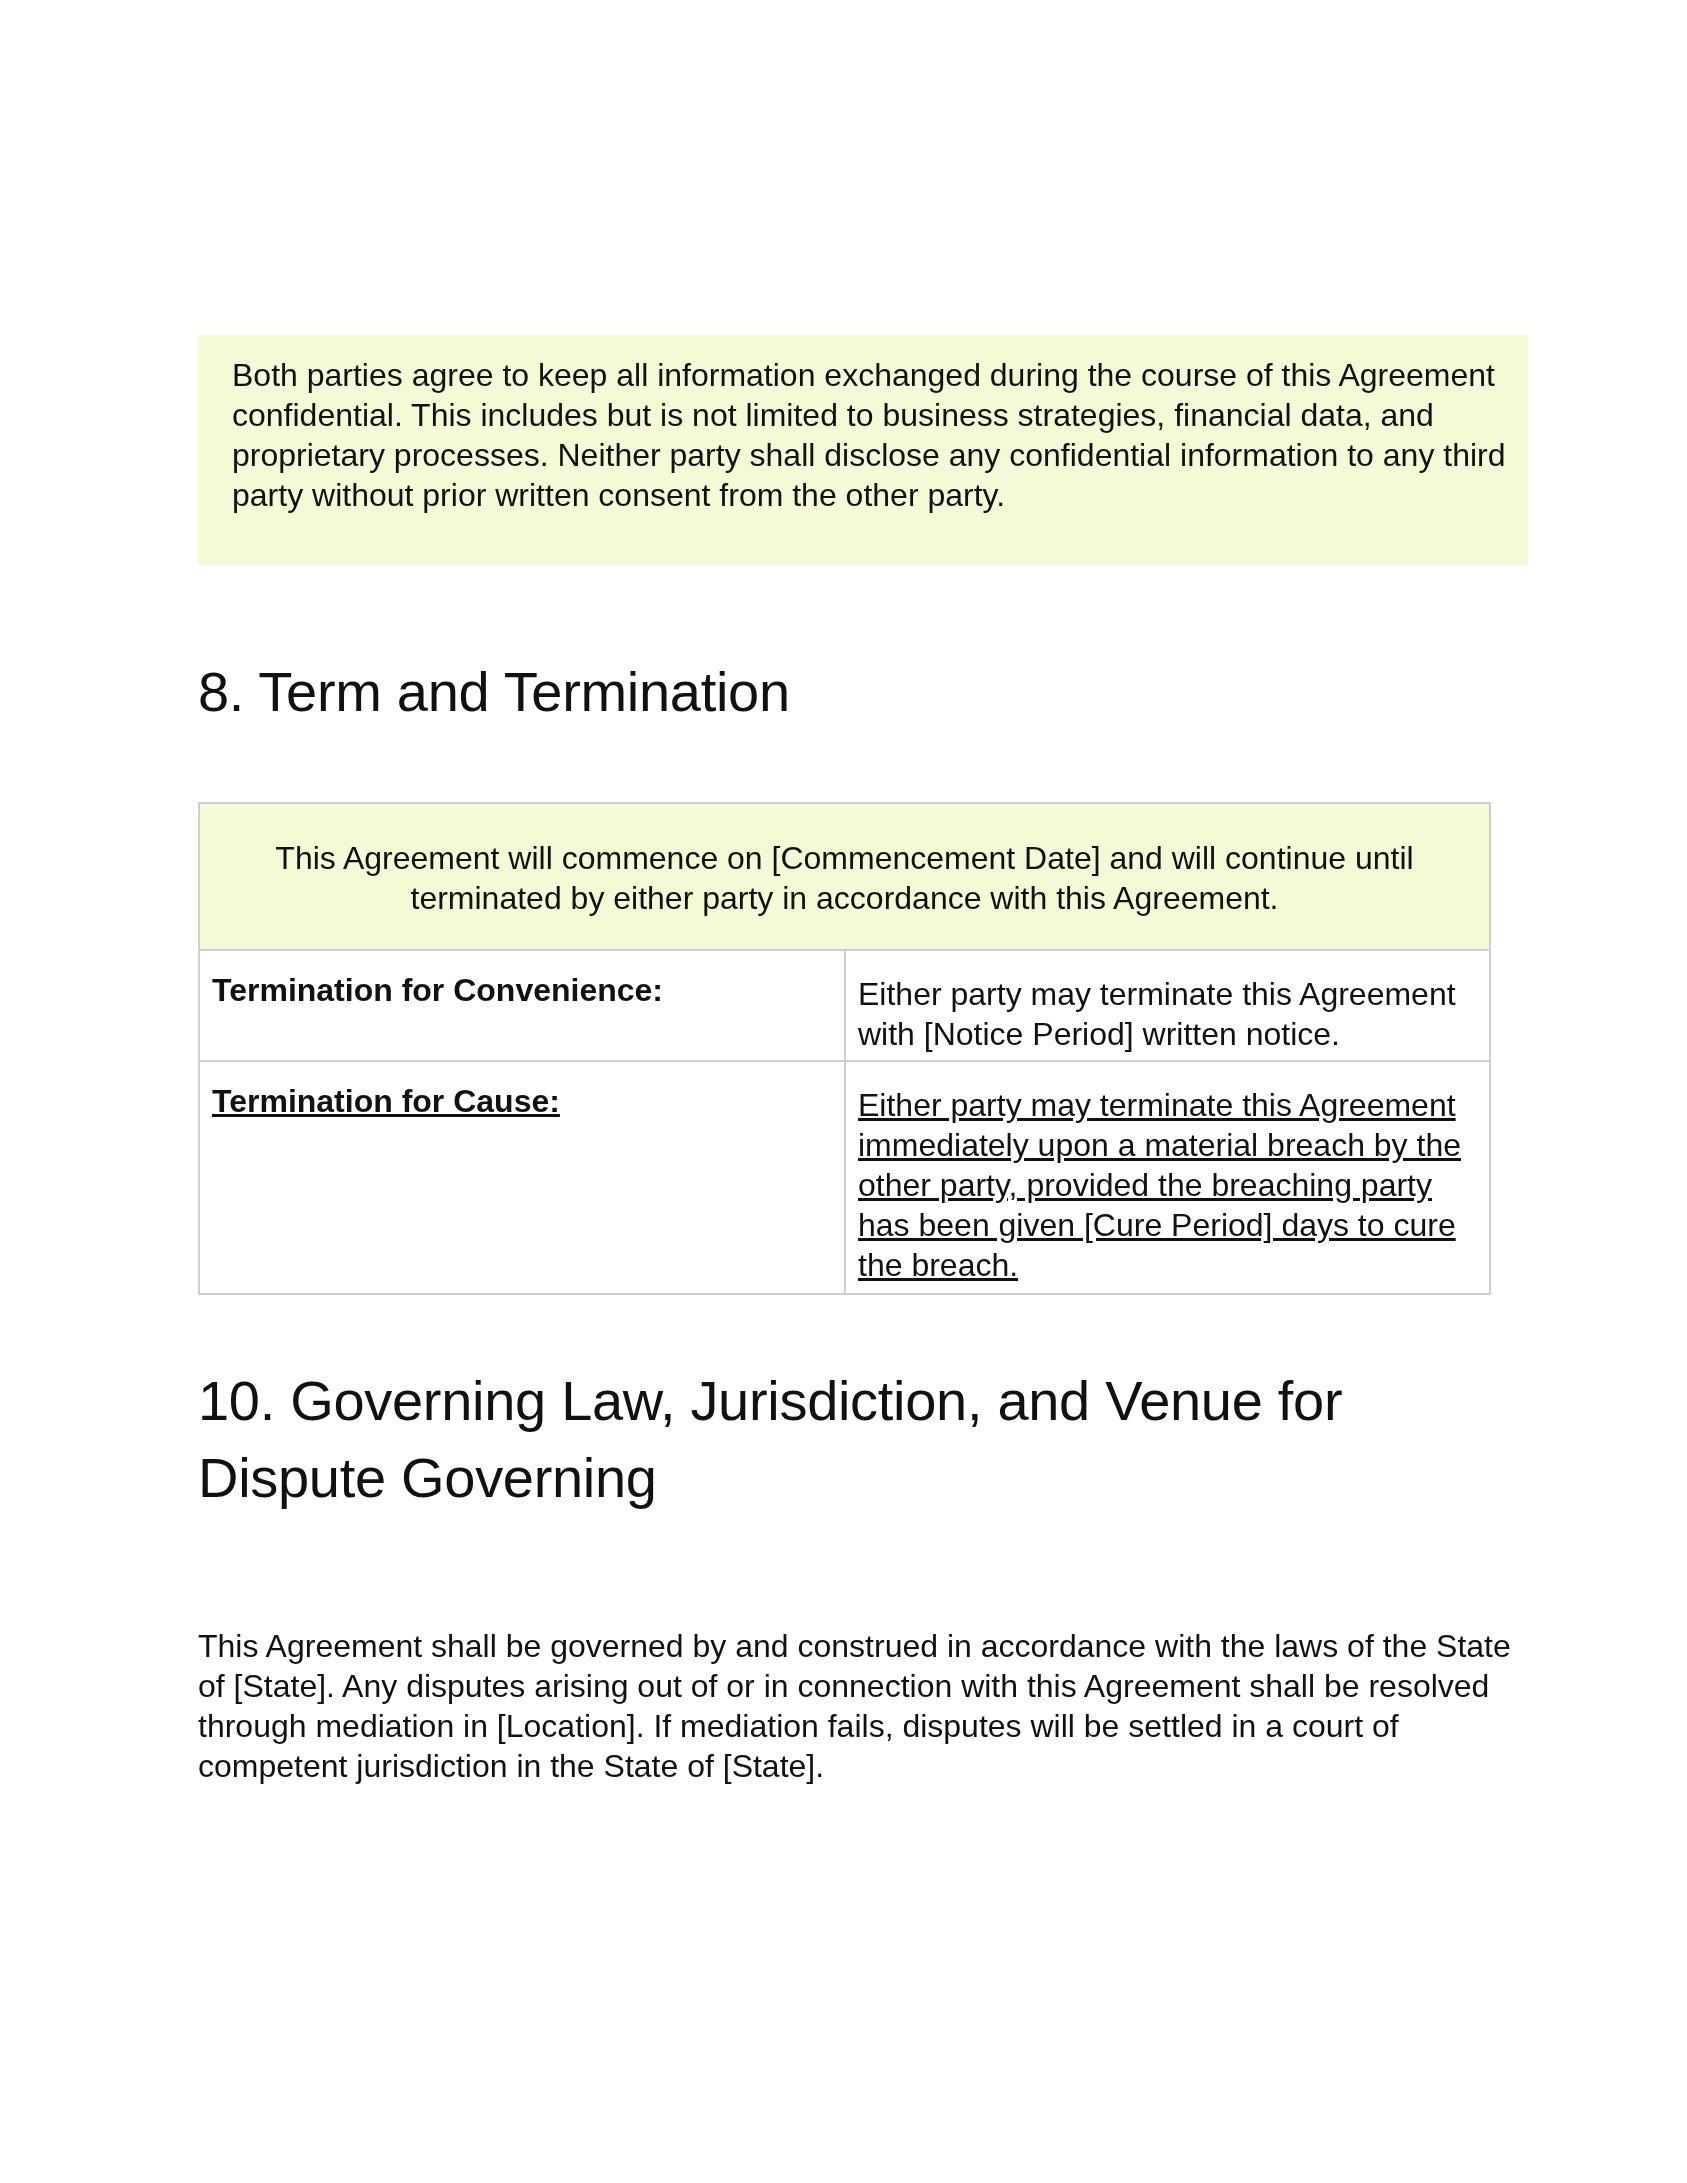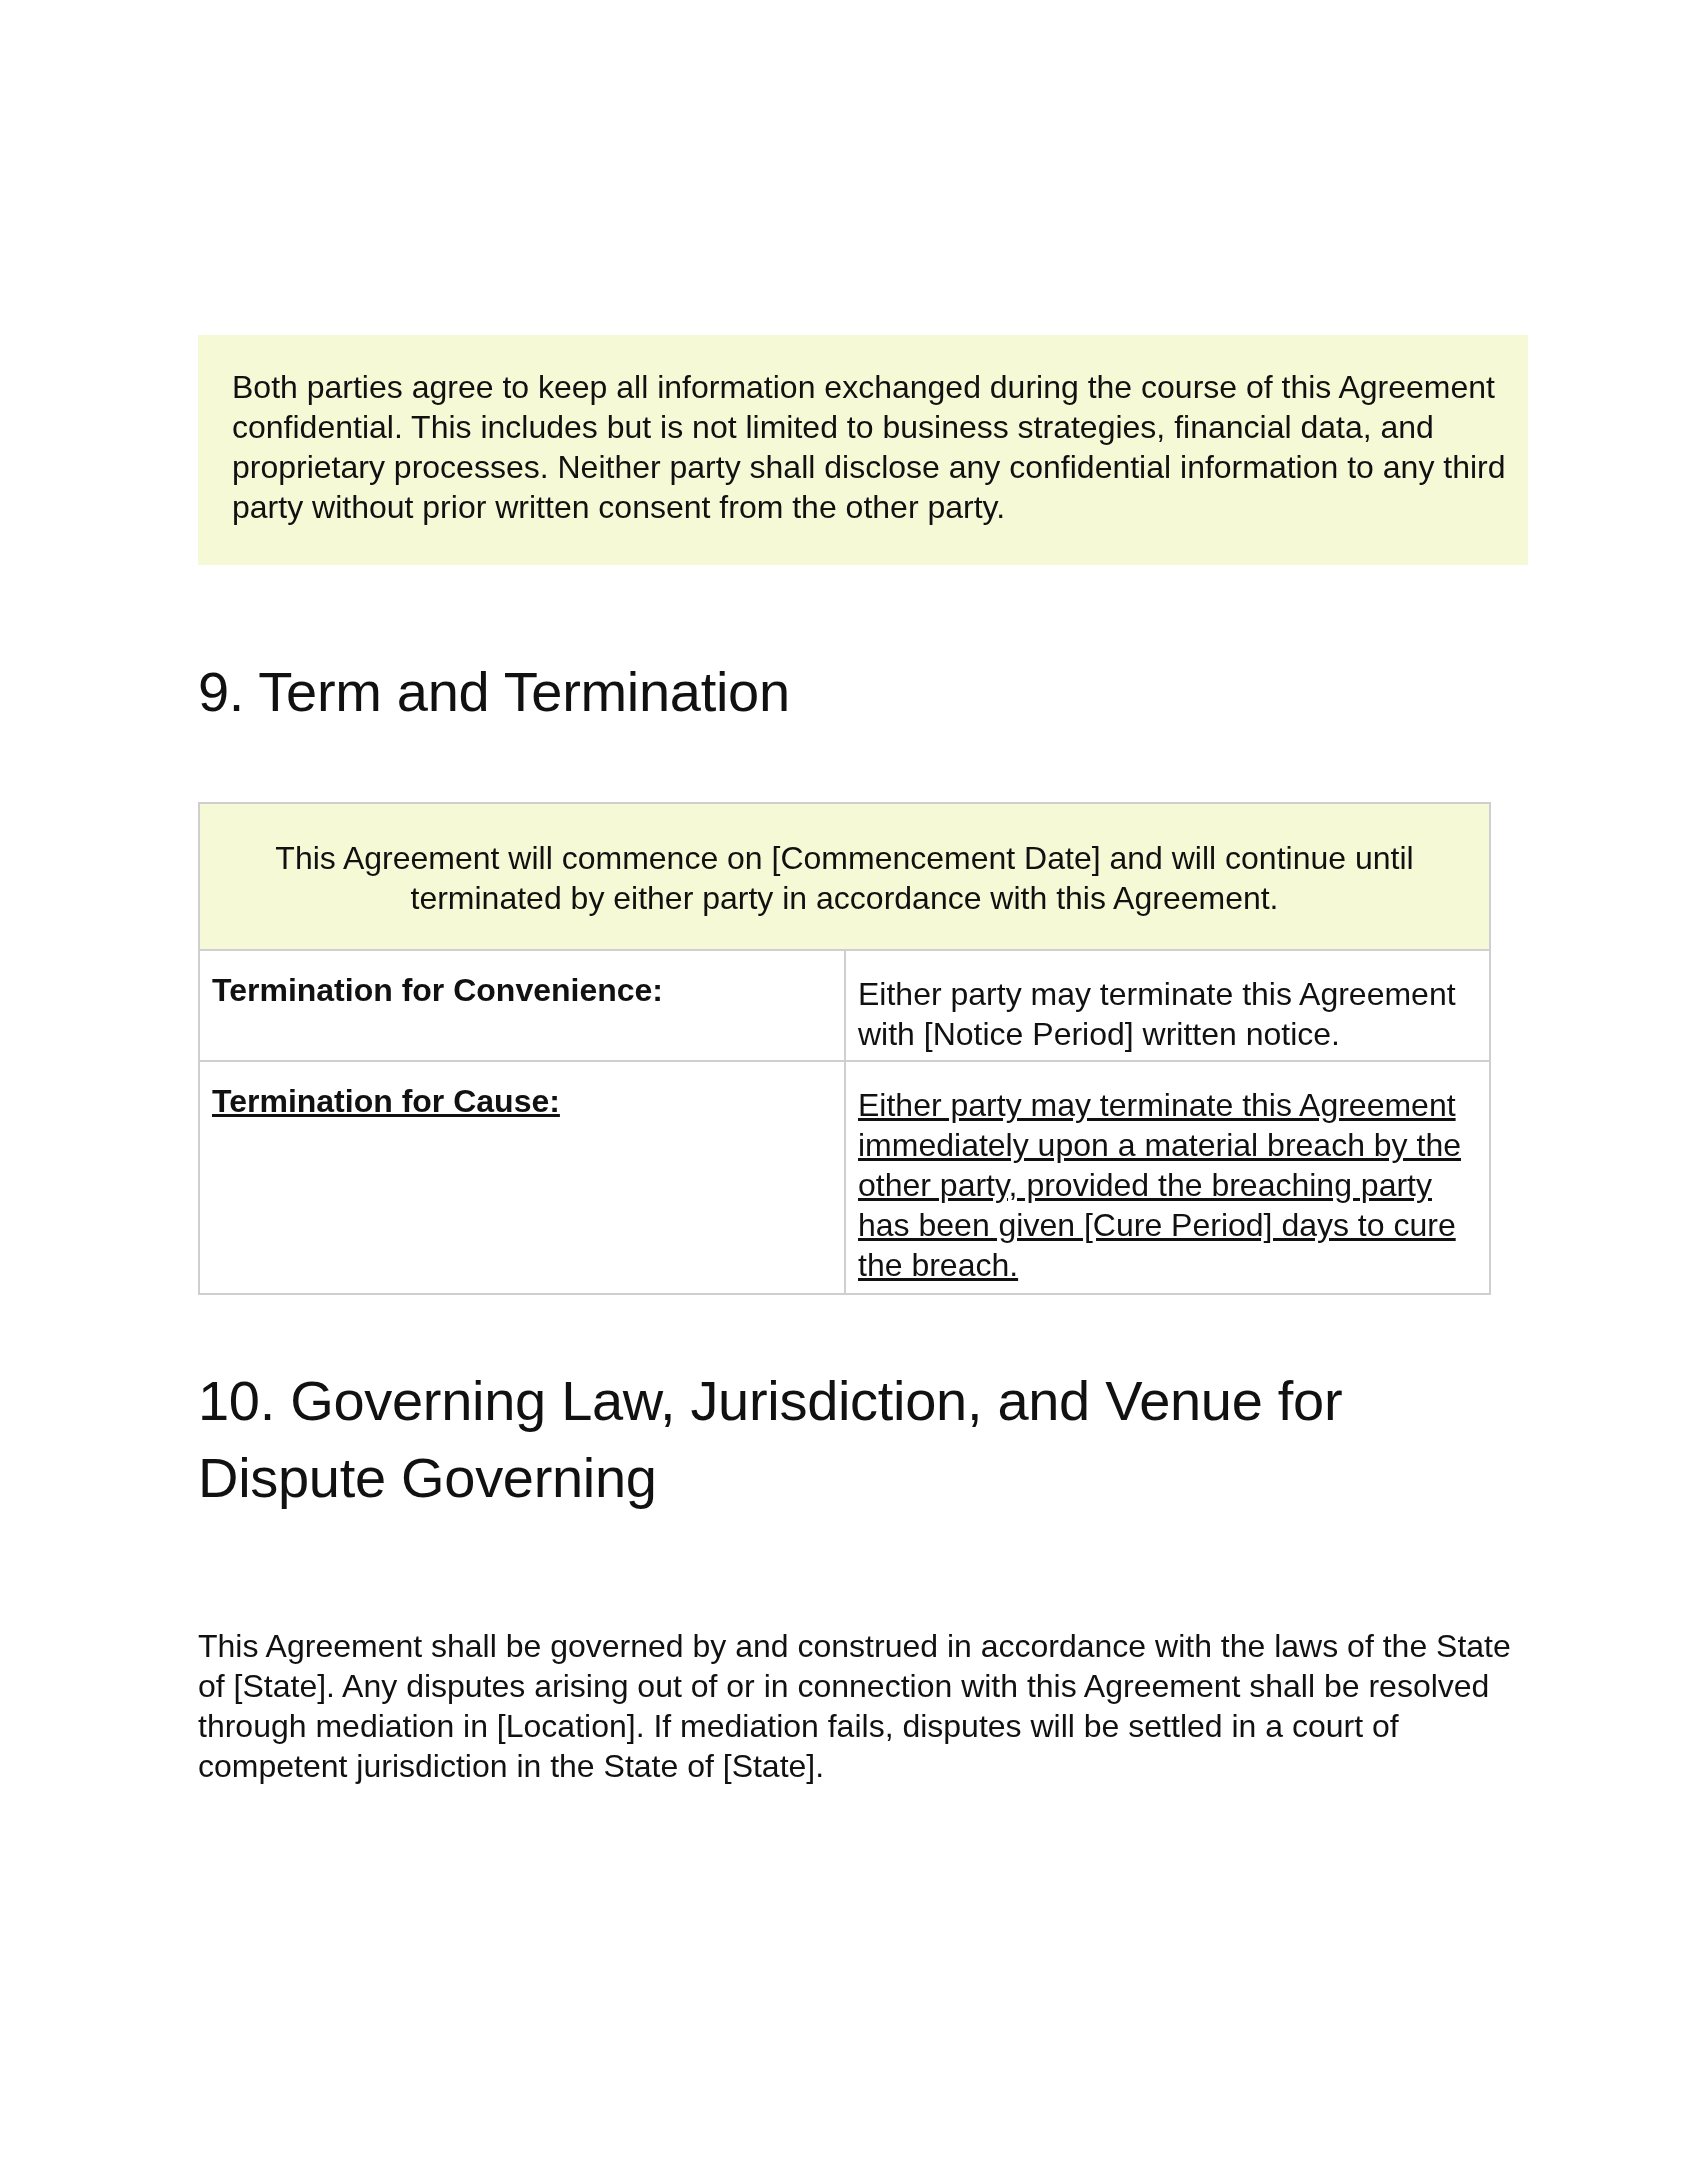--- a/index.html
+++ b/index.html
@@ -20,21 +20,21 @@
     line-height: 77px;
     color: #111111;
     letter-spacing: -0.3px;
   }
   .callout {
     position: absolute;
     left: 198px; top: 335px;
     width: 1330px; height: 230px;
     background: #f6f9d6;
     box-sizing: border-box;
-    padding: 32px 20px 0 34px;
+    padding: 20px 20px 0 34px;
     font-size: 32px;
     line-height: 40px;
     color: #111111;
   }
   table.term {
     position: absolute;
     left: 198px; top: 802px;
     width: 1293px;
     border-collapse: collapse;
     font-size: 32px;
@@ -75,21 +75,21 @@
 </head>
 <body>
 
 <div class="page">
 
 
   <div class="callout">
     <span>Both parties agree to keep all information exchanged during the course of this Agreement confidential. This includes but is not limited to business strategies, financial data, and proprietary processes. Neither party shall disclose any confidential information to any third party without prior written consent from the other party.</span>
   </div>
 
-  <h2 style="left:198px; top:653px;">9. Term and Termination</h2>
+  <h2 style="left:198px; top:653px;">8. Term and Termination</h2>
 
   <table class="term">
     <tbody>
         <tr>
       <td colspan="2" class="intro">This Agreement will commence on [Commencement Date] and will continue until terminated by either party in accordance with this Agreement.</td>
     </tr>
     <tr class="row1">
       <td class="label">Termination for Convenience:</td>
       <td class="desc">Either party may terminate this Agreement with [Notice Period] written notice.</td>
     </tr>

